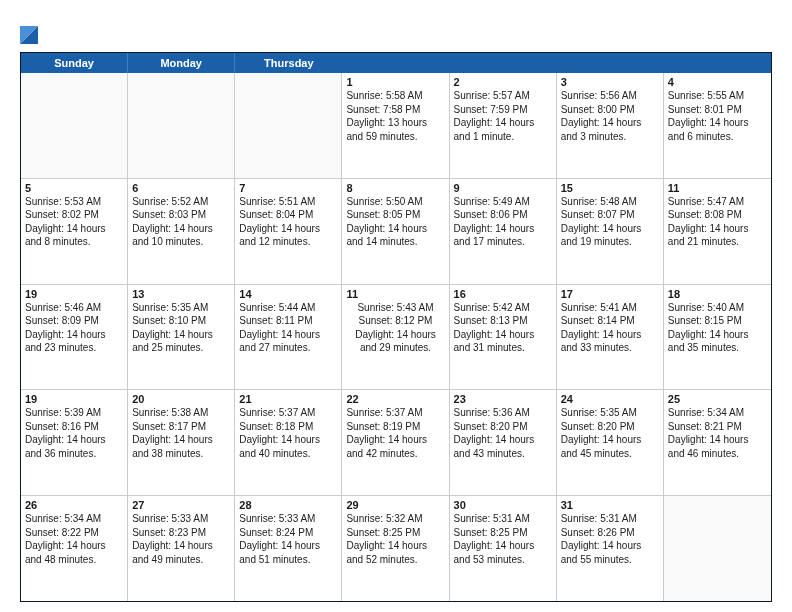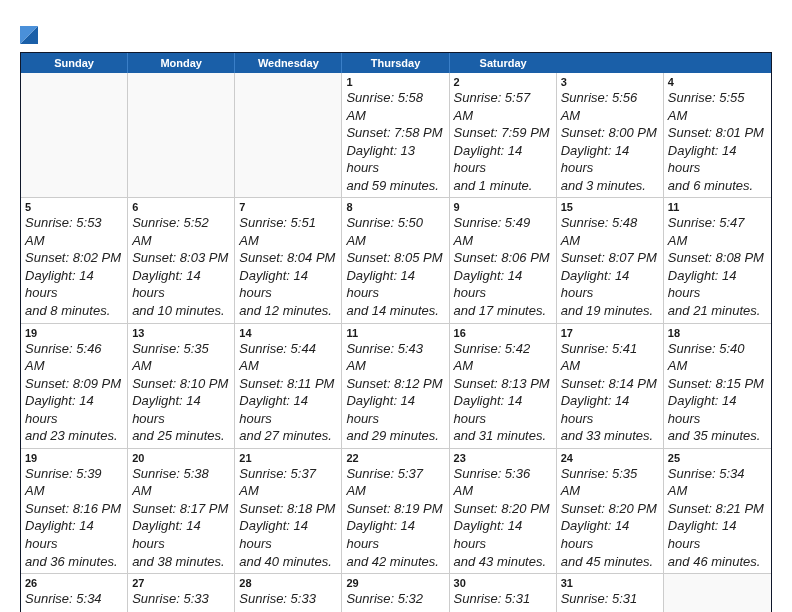--- a/index.html
+++ b/index.html
@@ -99,24 +99,23 @@
     .cal-cell:last-child { border-right: none; }
     .cal-cell.empty { background: #f9f9f9; }
     .day-num {
       font-size: 11px;
       font-weight: bold;
       color: #1a1a1a;
       margin-bottom: 1px;
       display: block;
     }
     .cell-text {
-      font-size: 13px;
+      font-size: 10px;
       color: #222;
       line-height: 1.35;
-      font-style: italic;
     }
   </style>
 </head>
 <body>
 
 <div class="page">
   <div class="header">
     <div class="logo">
       <svg class="logo-icon" viewBox="0 0 18 28" xmlns="http://www.w3.org/2000/svg">
         <polygon points="0,28 18,10 18,28" fill="#1a5fa8"></polygon>
@@ -130,23 +129,21 @@
     <div class="title-block">
       <div class="title-month"></div>
       <div class="title-location"></div>
     </div>
   </div>
 
   <div class="calendar">
     <div class="cal-header">
       <div class="cal-header-cell">Sunday</div>
       <div class="cal-header-cell">Monday</div>
-      <div class="cal-header-cell">Wednesday</div>
       <div class="cal-header-cell">Thursday</div>
-      <div class="cal-header-cell">Saturday</div>
     </div>
     <div class="cal-body" id="cal-body">
     <div class="cal-row">
           <div class="cal-cell empty"></div>
           <div class="cal-cell empty"></div>
           <div class="cal-cell empty"></div>
           <div class="cal-cell">
             <span class="day-num">1</span>
             <div class="cell-text" style="white-space: pre-line;">Sunrise: 5:58 AM
 Sunset: 7:58 PM
@@ -243,21 +240,21 @@
           </div>
           <div class="cal-cell">
             <span class="day-num">14</span>
             <div class="cell-text" style="white-space: pre-line;">Sunrise: 5:44 AM
 Sunset: 8:11 PM
 Daylight: 14 hours
 and 27 minutes.</div>
           </div>
           <div class="cal-cell">
             <span class="day-num">11</span>
-            <div class="cell-text" style="white-space: pre-line;">Sunrise: 5:43 AM
+            <div class="cell-text" style="white-space: pre-line; text-align: center;">Sunrise: 5:43 AM
 Sunset: 8:12 PM
 Daylight: 14 hours
 and 29 minutes.</div>
           </div>
           <div class="cal-cell">
             <span class="day-num">16</span>
             <div class="cell-text" style="white-space: pre-line;">Sunrise: 5:42 AM
 Sunset: 8:13 PM
 Daylight: 14 hours
 and 31 minutes.</div>

